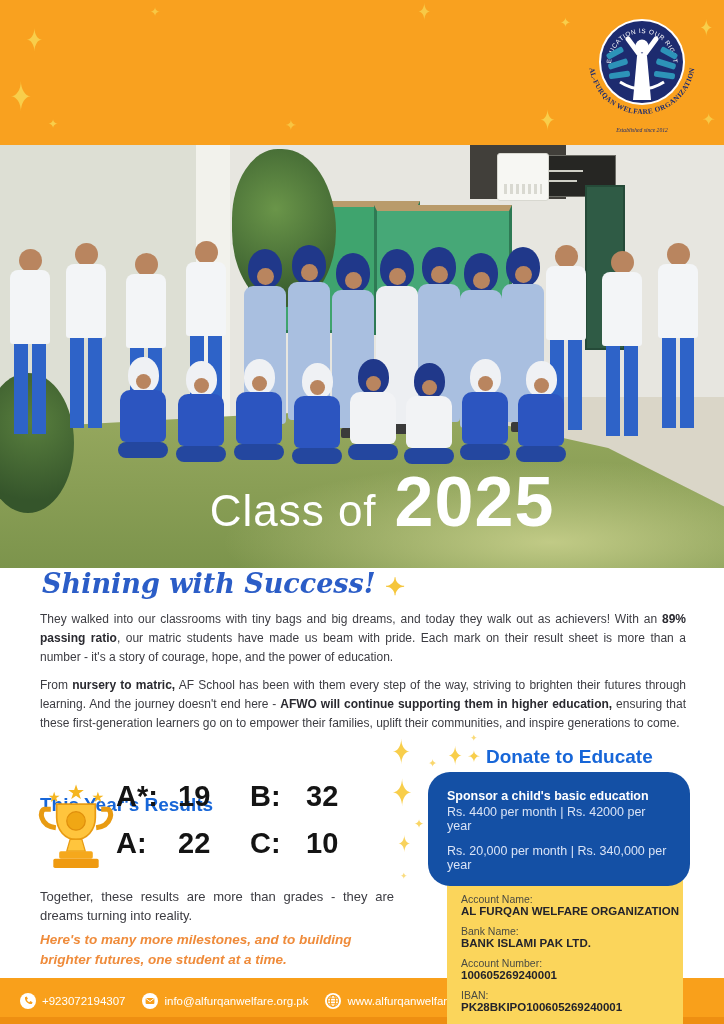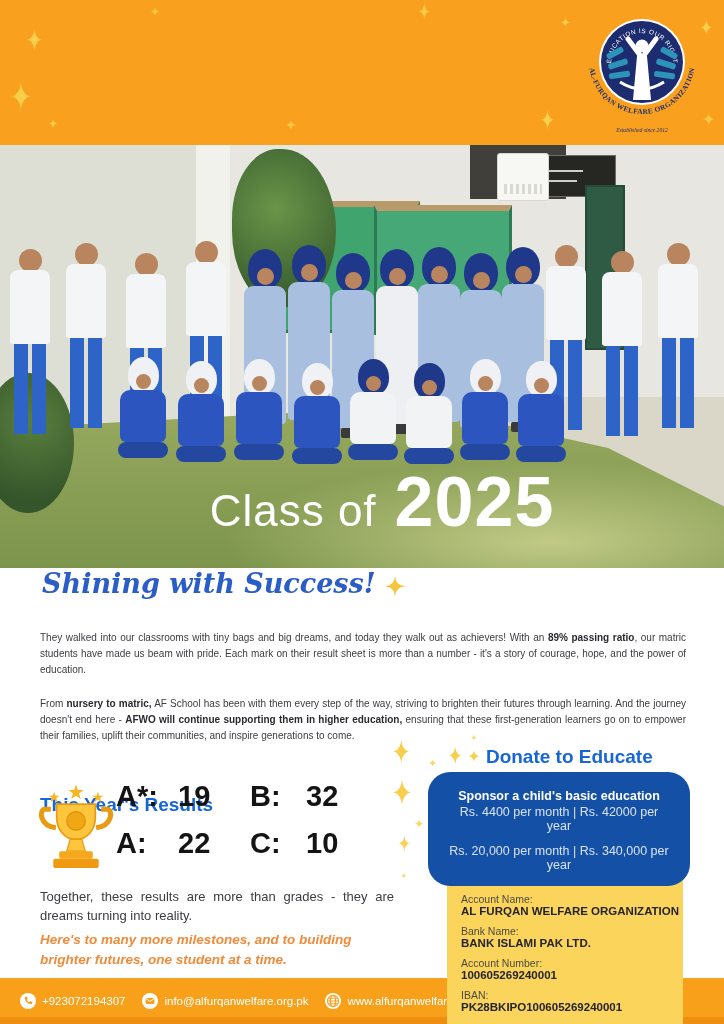--- a/index.html
+++ b/index.html
@@ -38,32 +38,32 @@
   .fig { position:absolute; display:flex; flex-direction:column; align-items:center; }
   .fh { border-radius:50%; background:#B9855F; }
   .hij { display:flex; align-items:flex-end; justify-content:center; padding-bottom:4px; }
   .caption { position:absolute; left:0; bottom:26px; width:100%; display:flex; justify-content:center; align-items:baseline; gap:18px; color:#ffffff; }
   .cap-light { font-size:44px; font-weight:400; letter-spacing:1px;margin-left:40px; }
   .cap-bold { font-size:70px; font-weight:700; letter-spacing:1px; }
 
   
   .shining { position:absolute; left:42px; top:568px; font-family:"DejaVu Serif", serif; font-style:italic; font-weight:bold; font-size:27px; color:#2B5DC7; }
   .shining .star { font-style:normal; color:#F5C63C; font-size:24px; vertical-align:-2px; }
-  .para { position:absolute; left:40px; width:646px; font-size:10px; line-height:1.58; color:#3C3C42; text-align:justify;margin-top:20px; }
+  .para { position:absolute; left:40px; width:646px; font-size:12px; line-height:1.58; color:#3C3C42; text-align:justify; }
   .p1 { top:610px; } .p2 { top:676px; }
   .para b { color:#2A2A30; }
 
   .results-head { position:absolute; left:40px; top:794px; font-size:19px; font-weight:bold; color:#1766D8; }
   .trophy { position:absolute; left:34px; top:778px; width:84px; height:96px; }
   .grades { position:absolute; left:116px; top:780px; display:grid; grid-template-columns:62px 72px 56px 66px; row-gap:14px; font-size:29px; font-weight:bold; color:#141414; }
   .note { position:absolute; left:40px; top:888px; width:354px; font-size:13px; line-height:1.45; color:#3C3C42; text-align:justify; }
   .tagline { position:absolute; left:40px; top:930px; width:354px; font-size:13.5px; line-height:1.5; font-weight:bold; font-style:italic; color:#EF8B3A; }
 
   .donate-head { position:absolute; left:430px; top:746px; width:260px; text-align:center; font-size:19px; font-weight:bold; color:#1766D8; }
-  .donate-box { position:absolute; left:428px; top:772px; width:262px; height:114px; background:#1450A5; border-radius:22px; padding:17px 19px; z-index:6;text-align:center; }
+  .donate-box { position:absolute; left:428px; top:772px; width:262px; height:114px; background:#1450A5; border-radius:22px; padding:17px 19px; z-index:6; }
   .donate-box .opt + .opt { margin-top:11px; }
   .opt-title { font-size:12.5px; font-weight:bold; color:#ffffff; }
   .opt-price { font-size:12.5px; color:#D9E3F6; margin-top:2px; }
 
   .bank-box { position:absolute; left:447px; top:877px; width:236px; height:147px; background:#FBD55B; z-index:4; padding:16px 0 0 14px; }
   .bank-field { margin-bottom:8px; }
   .bank-label { font-size:10.5px; color:#4A4A42; }
   .bank-value { font-size:11.5px; font-weight:bold; color:#23232B; }
 
   

